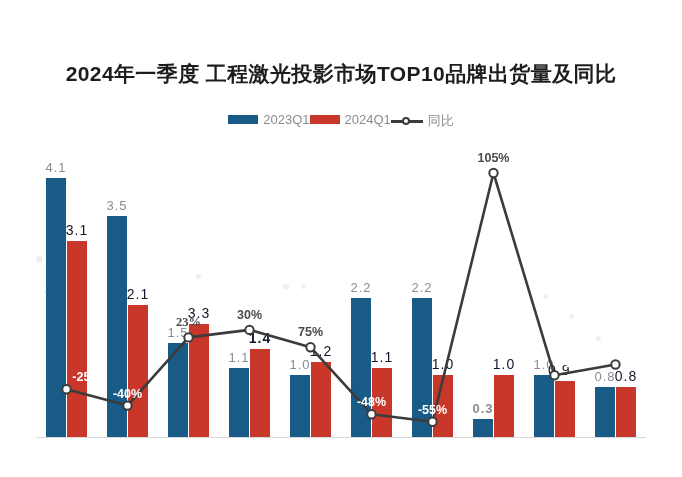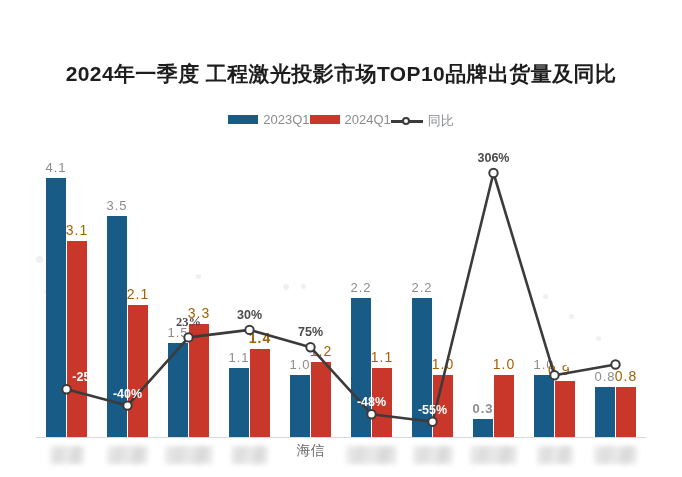--- a/index.html
+++ b/index.html
@@ -117,21 +117,21 @@
   .bar.blue { background: #175b86; }
   .bar.red  { background: #c8372a; }
 
   .bar-label {
     position: absolute;
     font-size: 13px;
     white-space: nowrap;
     letter-spacing: 1px;
   }
   .bar-label.blue { color: #8a8d8f; }
-  .bar-label.red  { color: #a16207; font-size: 14px; }
+  .bar-label.red  { color: #0f172a; font-size: 14px; }
 
   #line-svg {
     position: absolute;
     left: 0; top: 0;
     width: 610px;
     height: 292px;
     overflow: visible;
   }
   .pct-label {
     position: absolute;
@@ -279,32 +279,20 @@
         </g>
     </svg>
     <div id="pct-layer">
         <div class="pct-label light" style="width: 70px; text-align: right; left: -4.5px; top: 224.333px;">-25%</div>
         <div class="pct-label light" style="width: 70px; text-align: center; left: 56.5px; top: 240.556px;">-40%</div>
         <div class="pct-label dark" style="width: 70px; text-align: center; left: 117.5px; top: 169.422px; font-family: Liberation Serif, serif;">23%</div>
         <div class="pct-label dark" style="width: 70px; text-align: center; left: 178.5px; top: 161.852px;">30%</div>
         <div class="pct-label dark" style="width: 70px; text-align: center; left: 239.5px; top: 179.156px;">75%</div>
         <div class="pct-label light" style="width: 70px; text-align: center; left: 300.5px; top: 249.207px;">-48%</div>
         <div class="pct-label light" style="width: 70px; text-align: center; left: 361.5px; top: 256.778px;">-55%</div>
-        <div class="pct-label dark" style="width: 70px; text-align: center; left: 422.5px; top: 5.03704px;">306%</div>
+        <div class="pct-label dark" style="width: 70px; text-align: center; left: 422.5px; top: 5.03704px;">105%</div>
         <div class="pct-label light" style="width: 70px; text-align: right; left: 483.5px; top: 210.274px;">-12%</div>
         <div class="pct-label light" style="width: 70px; text-align: center; left: 544.5px; top: 199.459px;">-2%</div>
       </div>
   </div>
 
   <div id="axis-line"></div>
-  <div id="xlabels">
-      <div class="xlabel blurred" style="left: 13.5px; width: 34px; top: 4px;"></div>
-      <div class="xlabel blurred" style="left: 71px; width: 41px; top: 4px;"></div>
-      <div class="xlabel blurred" style="left: 128.5px; width: 48px; top: 4px;"></div>
-      <div class="xlabel blurred" style="left: 195px; width: 37px; top: 4px;"></div>
-      <div class="xlabel" style="left: 246.5px; width: 56px;">海信</div>
-      <div class="xlabel blurred" style="left: 310px; width: 51px; top: 4px;"></div>
-      <div class="xlabel blurred" style="left: 376.5px; width: 40px; top: 4px;"></div>
-      <div class="xlabel blurred" style="left: 434px; width: 47px; top: 4px;"></div>
-      <div class="xlabel blurred" style="left: 500.5px; width: 36px; top: 4px;"></div>
-      <div class="xlabel blurred" style="left: 558px; width: 43px; top: 4px;"></div>
-    </div>
 </div>
 
 </body></html>

